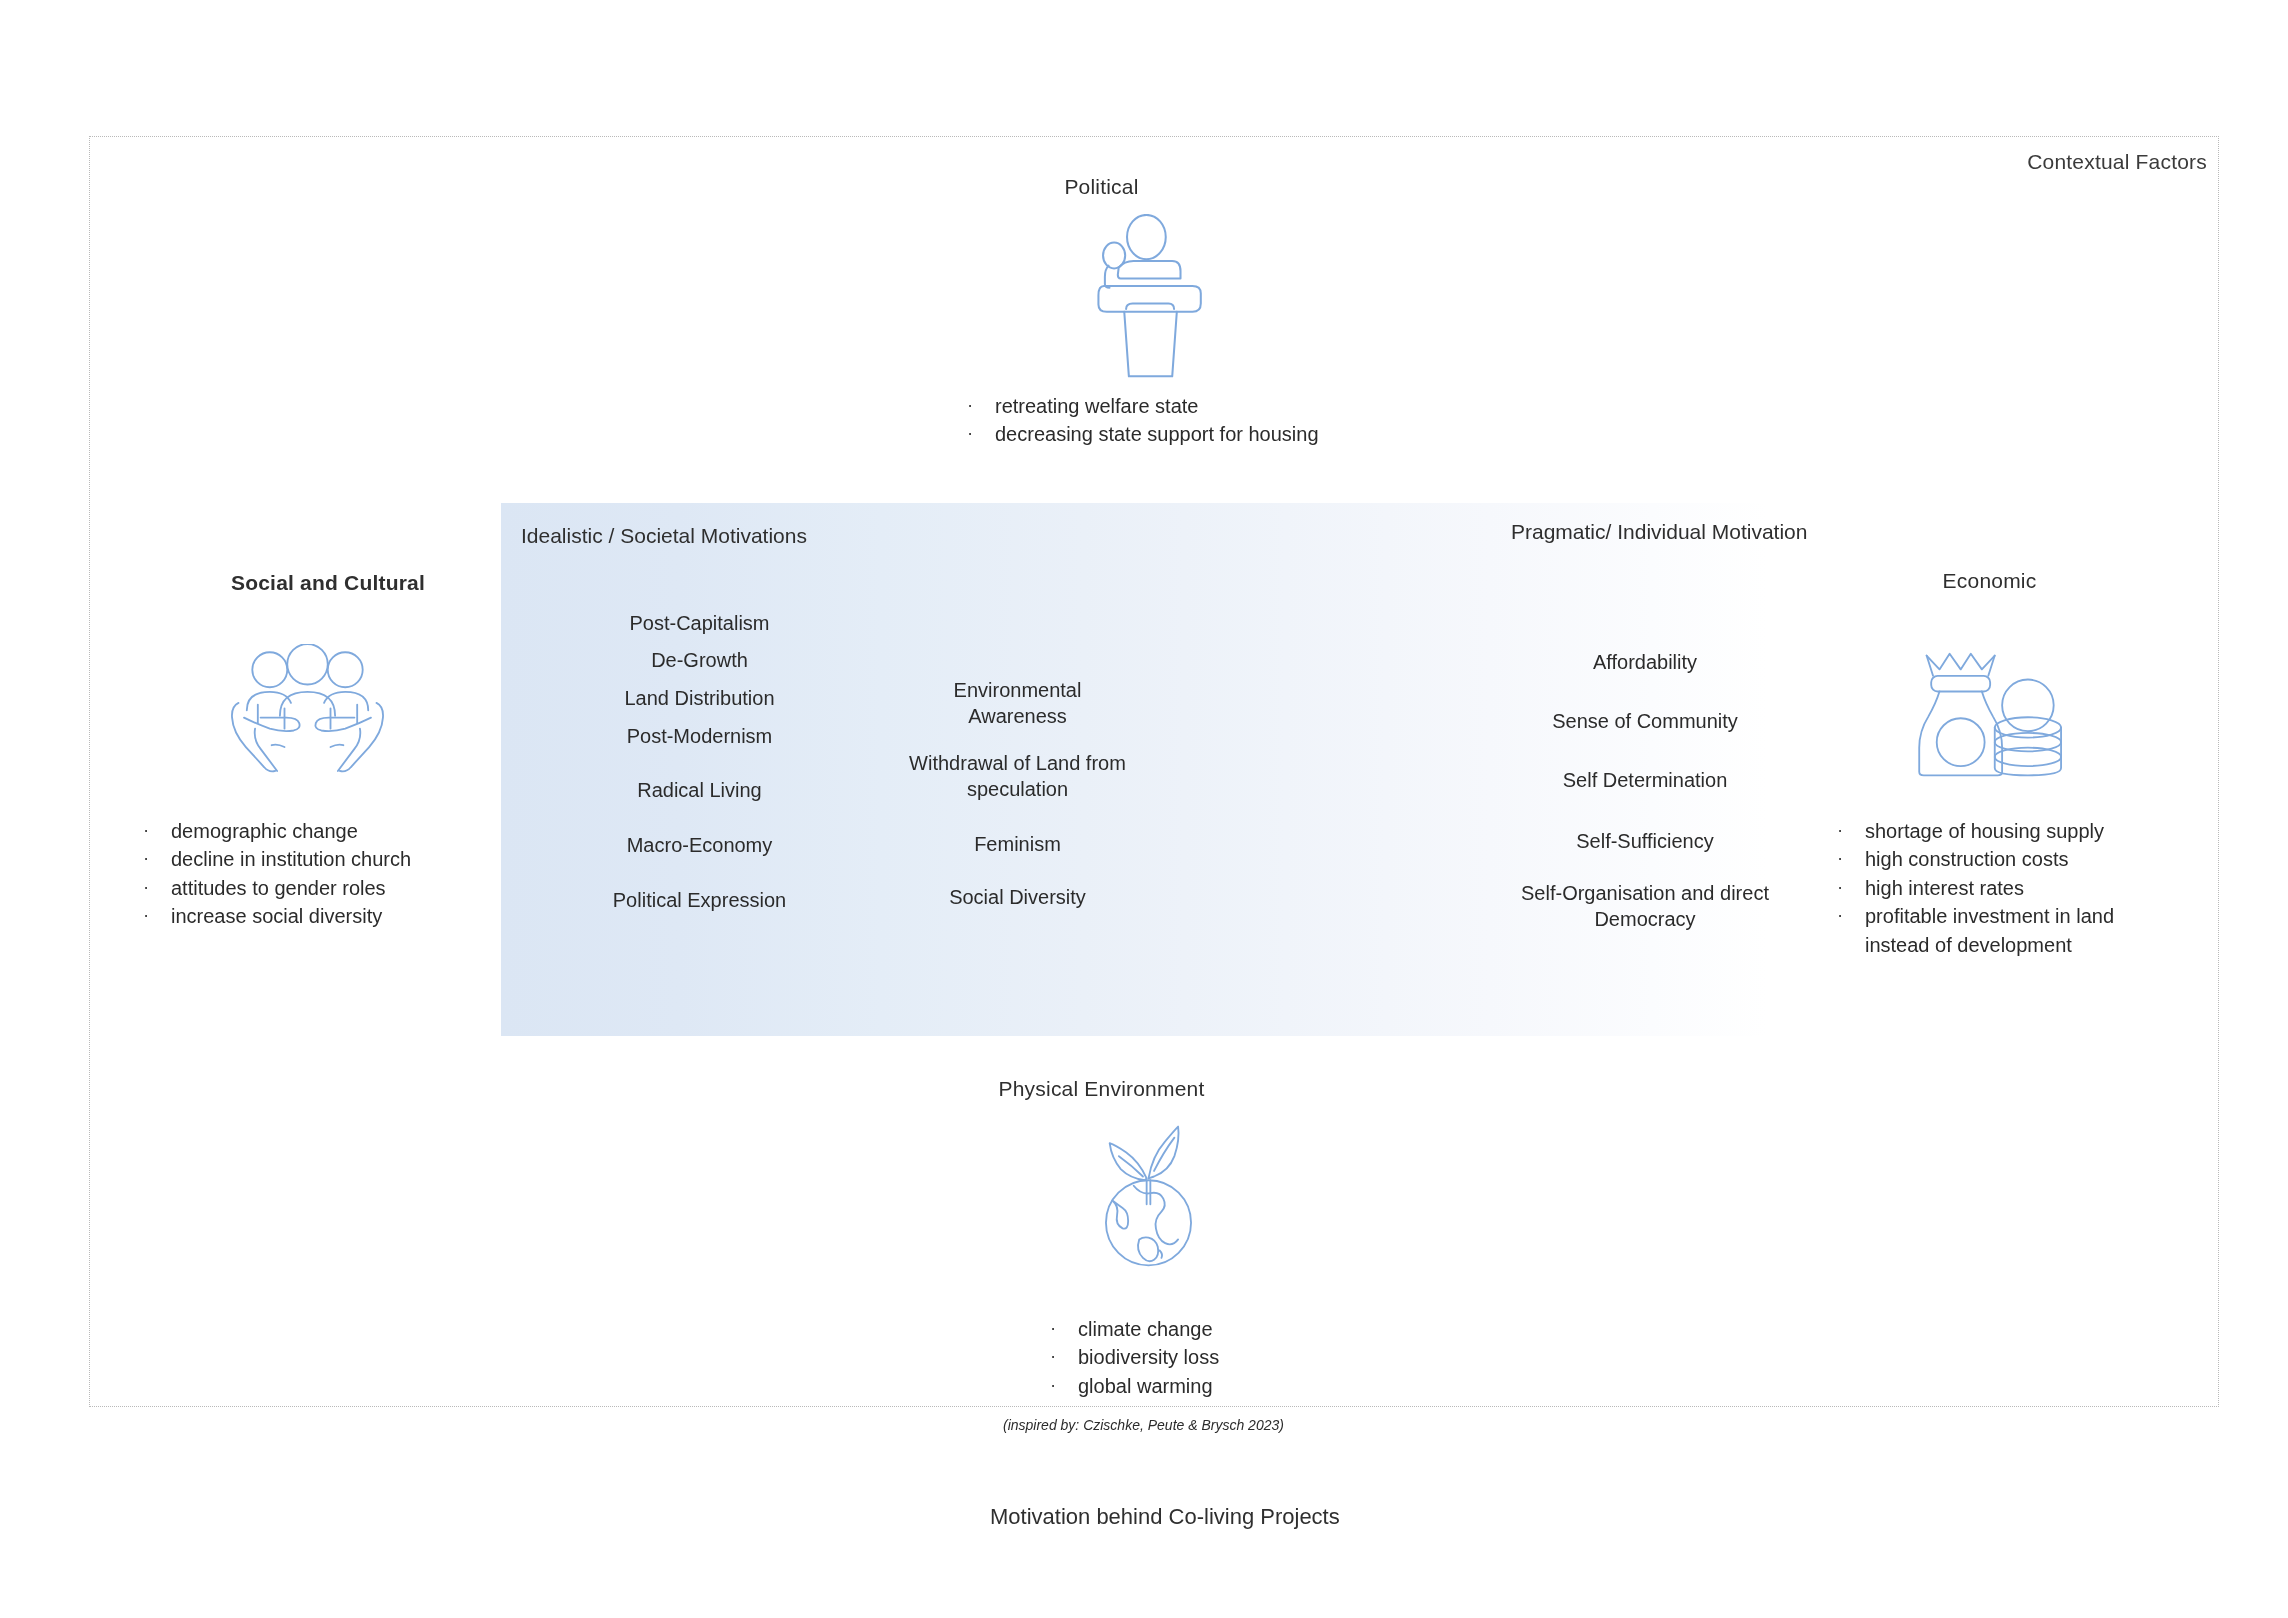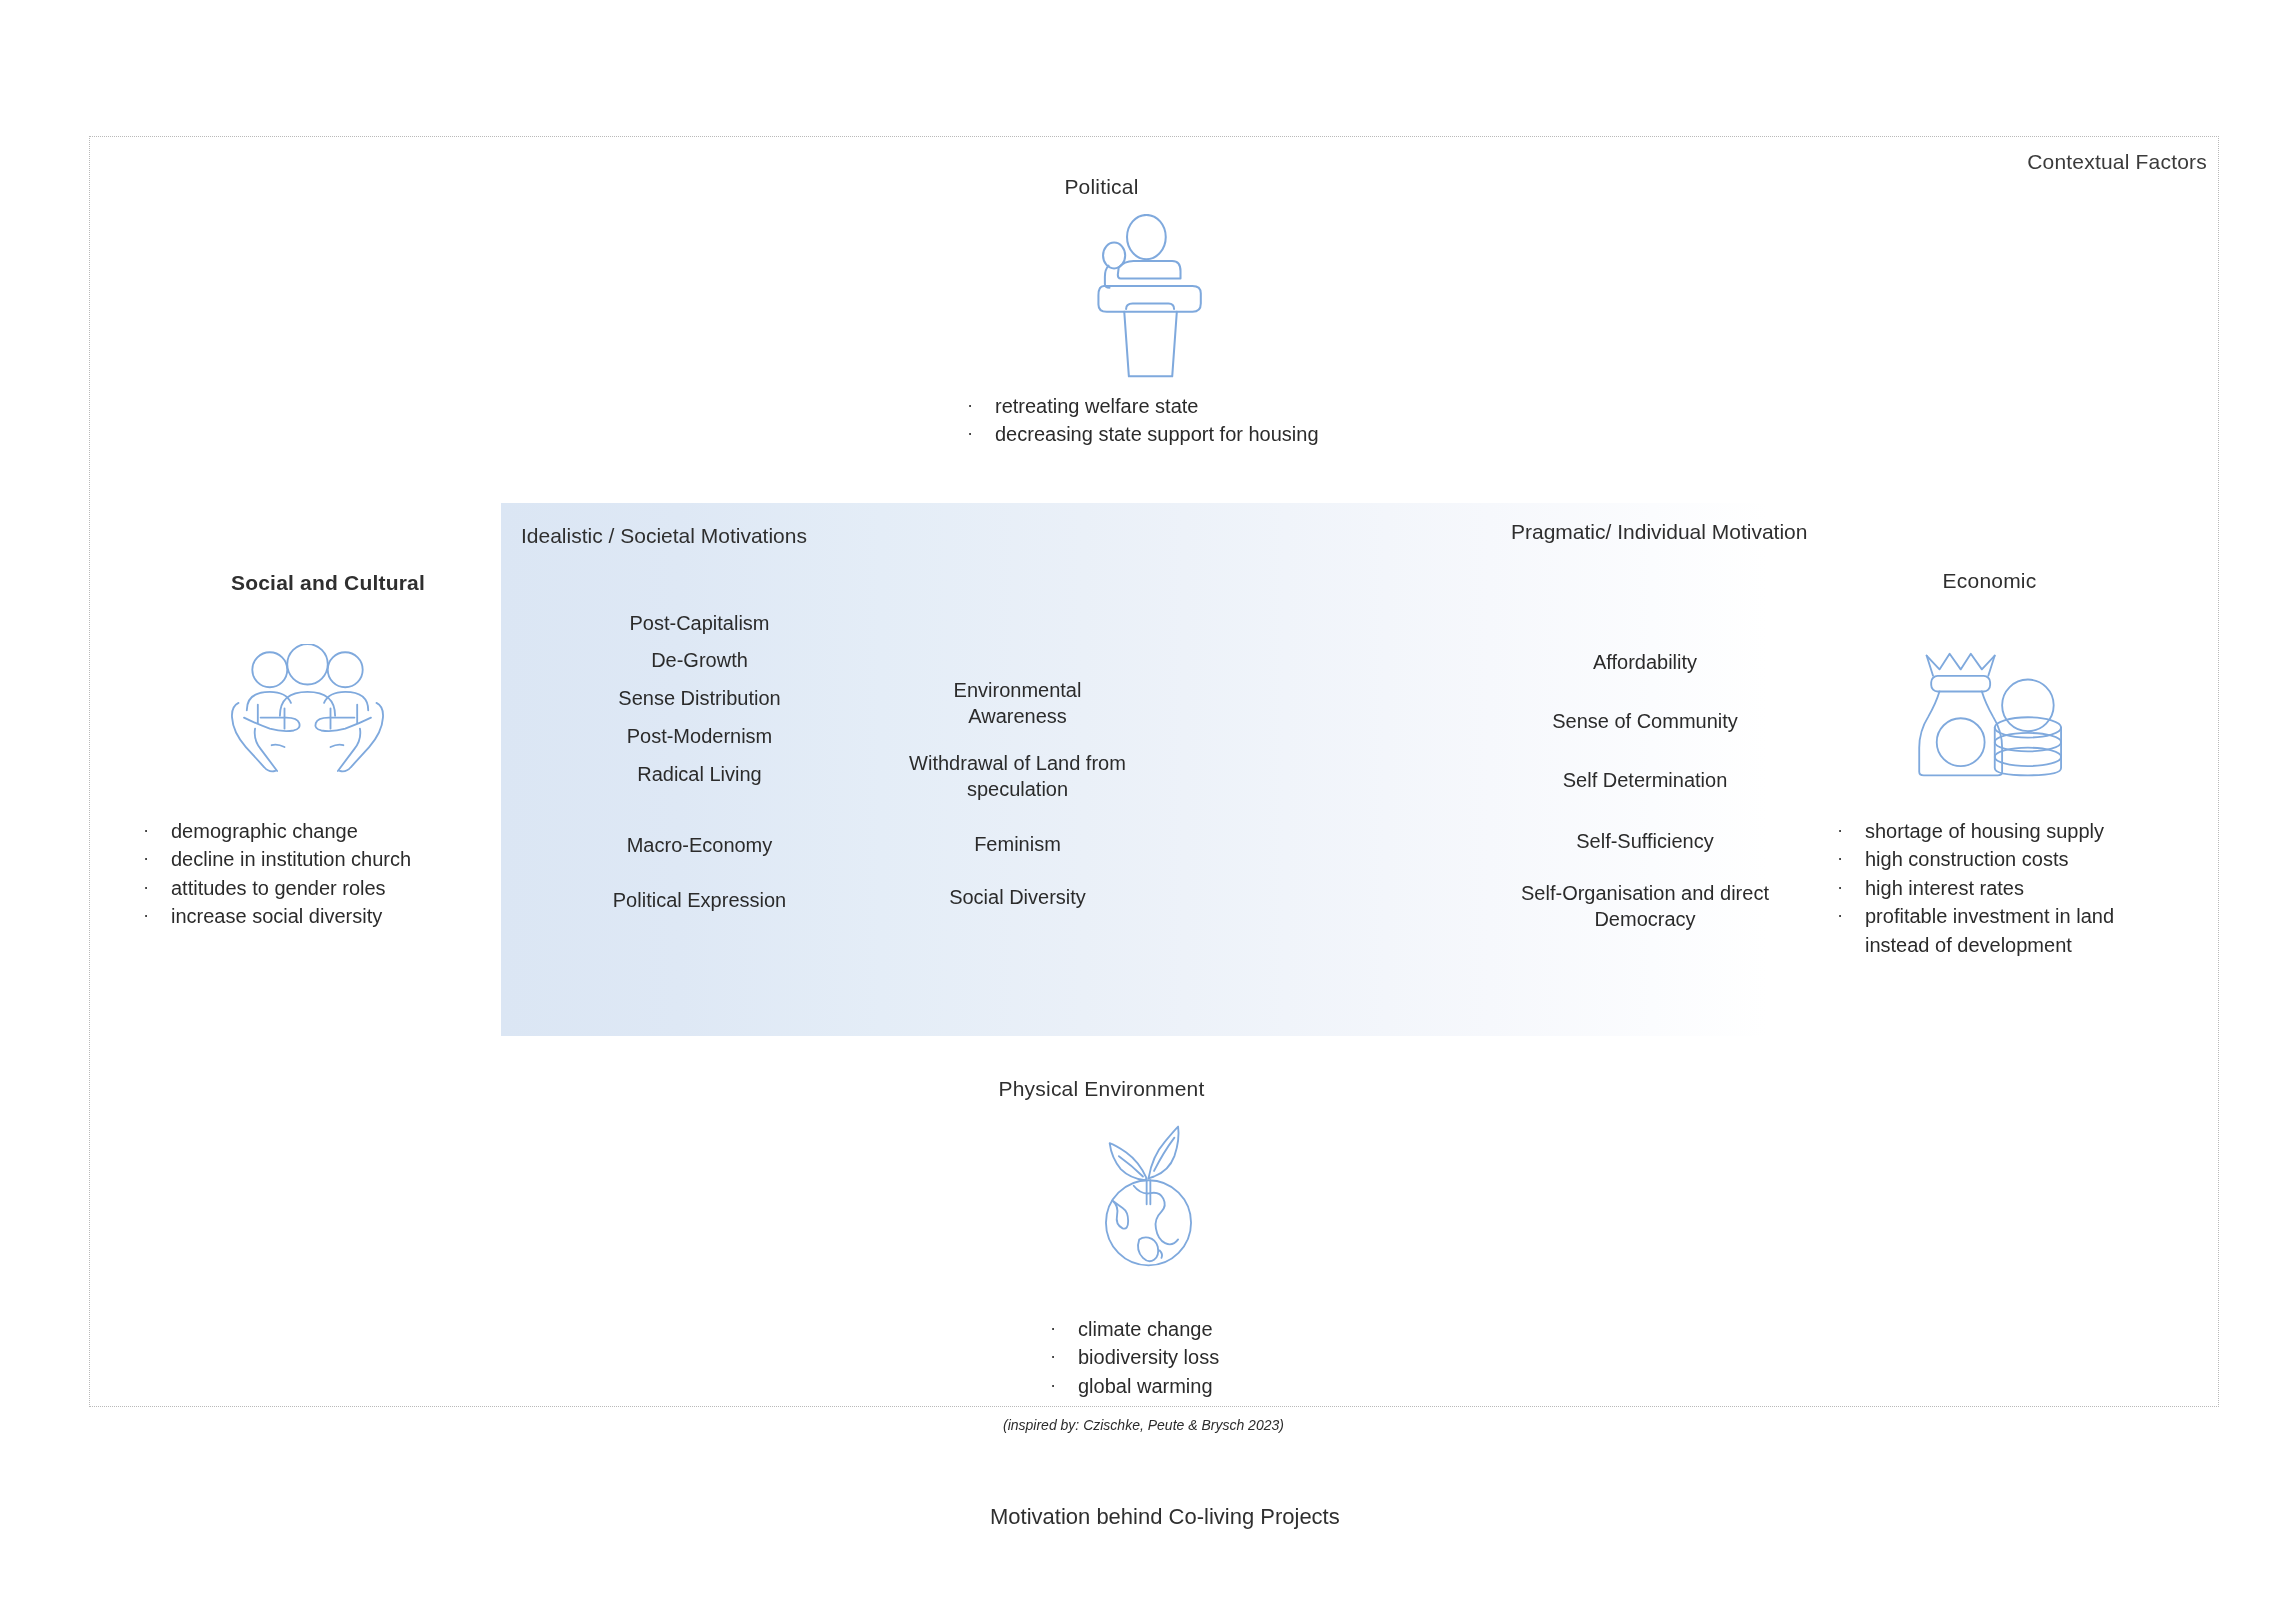--- a/index.html
+++ b/index.html
@@ -297,23 +297,23 @@
     </div>
   </div>
 
   <div class="panel">
     <div class="panel-label-left">Idealistic / Societal Motivations</div>
     <div class="panel-label-right">Pragmatic/ Individual Motivation</div>
 
     <div class="mot-col col-1" style="top:0;left:51px;height:533px;">
       <div class="item" style="top:120px;">Post-Capitalism</div>
       <div class="item" style="top:157px;">De-Growth</div>
-      <div class="item" style="top:195px;">Sense Distribution</div>
+      <div class="item" style="top:195px;">Land Distribution</div>
       <div class="item" style="top:233px;">Post-Modernism</div>
-      <div class="item" style="top:271px;">Radical Living</div>
+      <div class="item" style="top:287px;">Radical Living</div>
       <div class="item" style="top:342px;">Macro-Economy</div>
       <div class="item" style="top:397px;">Political Expression</div>
     </div>
 
     <div class="mot-col col-2" style="top:0;left:369px;height:533px;">
       <div class="item" style="top:200px;">Environmental
 Awareness</div>
       <div class="item" style="top:273px;">Withdrawal of Land from
 speculation</div>
       <div class="item" style="top:341px;">Feminism</div>

